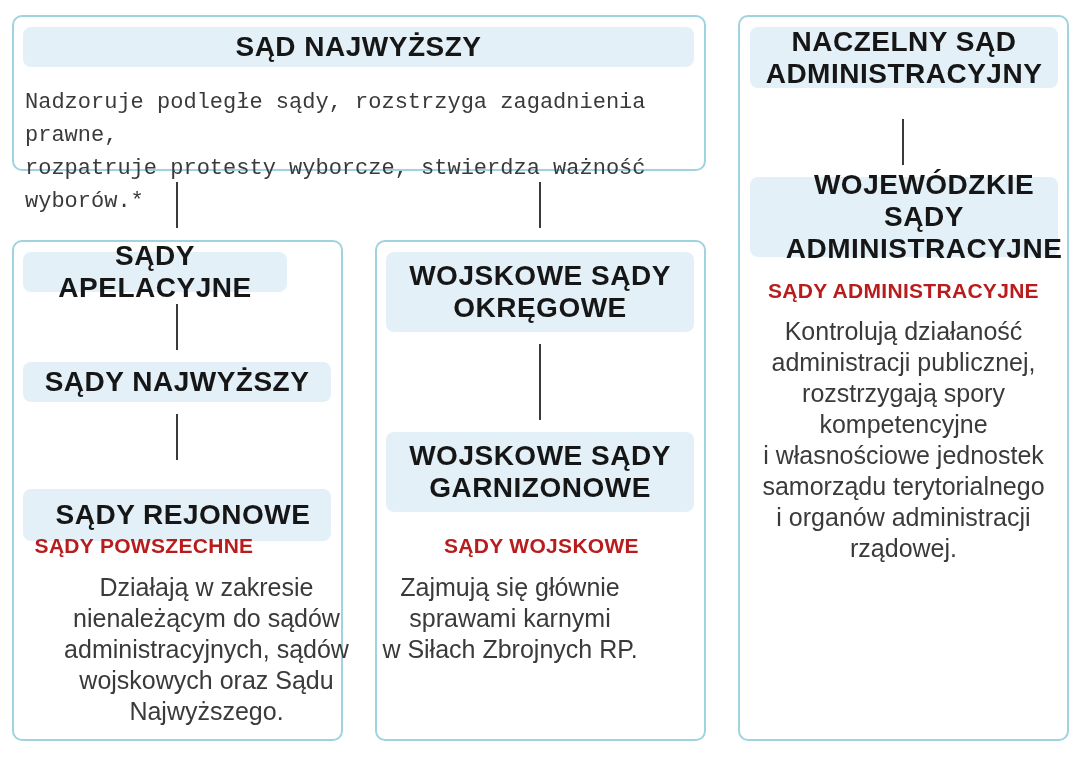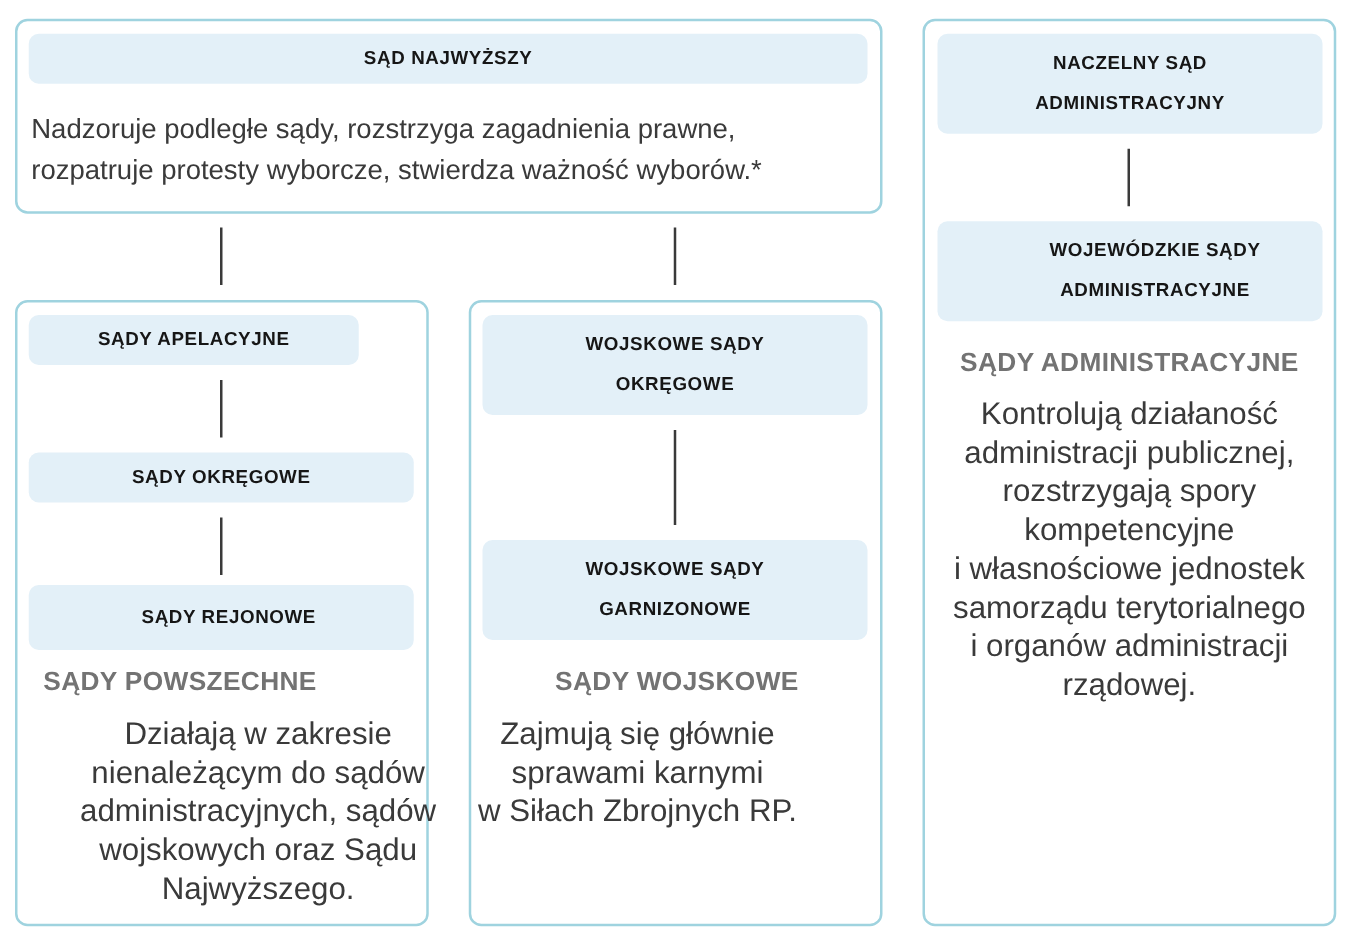--- a/index.html
+++ b/index.html
@@ -16,36 +16,36 @@
       background: #ffffff;
       box-sizing: border-box;
     }
     .pill {
       position: absolute;
       background: #e3f0f8;
       border-radius: 8px;
       display: flex; align-items: center; justify-content: center;
       text-align: center;
       font-weight: bold;
-      font-size: 15px;
+      font-size: 28px;
       line-height: 32px;
       letter-spacing: 0.5px;
       color: #161616;
       box-sizing: border-box;
     }
     .pill span { white-space: pre-line; }
     .vline {
       position: absolute;
       width: 2px;
       background: #3a3a3a;
     }
     .cat {
       position: absolute;
       text-align: center;
-      color: #737373;
+      color: #b91c1c;
       font-weight: bold;
       font-size: 21px;
       letter-spacing: 0.3px;
     }
     .desc {
       position: absolute;
       text-align: center;
       color: #3a3a3a;
       font-size: 25px;
       line-height: 31px;
@@ -60,36 +60,36 @@
     }
   </style>
 </head>
 <body>
 
 <div class="box" style="left:12px; top:15px; width:694px; height:156px;">
 </div>
 <div class="pill" style="left:23px; top:27px; width:671px; height:40px;">
   <span>SĄD NAJWYŻSZY</span>
 </div>
-<div class="top-desc" style="left:25px; top:86px; width:680px;">Nadzoruje podległe sądy, rozstrzyga zagadnienia prawne,
+<div class="top-desc" style="left:25px; top:86px; width:680px;font-family:Liberation Mono, monospace;">Nadzoruje podległe sądy, rozstrzyga zagadnienia prawne,
 rozpatruje protesty wyborcze, stwierdza ważność wyborów.*</div>
 
 <div class="vline" style="left:176px; top:182px; height:46px;"></div>
 <div class="vline" style="left:539px; top:182px; height:46px;"></div>
 
 <div class="box" style="left:12px; top:240px; width:331px; height:501px;"></div>
 <div class="pill" style="left:23px; top:252px; width:264px; height:40px;">
   <span>SĄDY APELACYJNE</span>
 </div>
 <div class="vline" style="left:176px; top:304px; height:46px;"></div>
 <div class="pill" style="left:23px; top:362px; width:308px; height:40px;">
-  <span>SĄDY OKRĘGOWE</span>
+  <span>SĄDY NAJWYŻSZY</span>
 </div>
 <div class="vline" style="left:176px; top:414px; height:46px;"></div>
-<div class="pill" style="left:23px; top:468px; width:308px; height:52px;padding-left:12px;">
+<div class="pill" style="left:23px; top:489px; width:308px; height:52px;padding-left:12px;">
   <span>SĄDY REJONOWE</span>
 </div>
 <div class="cat" style="left:12px; top:534px; width:264px;">SĄDY POWSZECHNE</div>
 <div class="desc" style="left:12px; top:572px; width:389px;">Działają w zakresie
 nienależącym do sądów
 administracyjnych, sądów
 wojskowych oraz Sądu
 Najwyższego.</div>
 
 <div class="box" style="left:375px; top:240px; width:331px; height:501px;"></div>
@@ -101,21 +101,21 @@
 <div class="pill" style="left:386px; top:432px; width:308px; height:80px;">
   <span>WOJSKOWE SĄDY
 GARNIZONOWE</span>
 </div>
 <div class="cat" style="left:376px; top:534px; width:331px;">SĄDY WOJSKOWE</div>
 <div class="desc" style="left:375px; top:572px; width:270px;">Zajmują się głównie
 sprawami karnymi
 w Siłach Zbrojnych RP.</div>
 
 <div class="box" style="left:738px; top:15px; width:331px; height:726px;"></div>
-<div class="pill" style="left:750px; top:27px; width:308px; height:80px;text-align:center;">
+<div class="pill" style="left:750px; top:27px; width:308px; height:61px;text-align:center;">
   <span>NACZELNY SĄD
 ADMINISTRACYJNY</span>
 </div>
 <div class="vline" style="left:902px; top:119px; height:46px;"></div>
 <div class="pill" style="left:750px; top:177px; width:308px; height:80px;padding-left:40px;">
   <span>WOJEWÓDZKIE SĄDY
 ADMINISTRACYJNE</span>
 </div>
 <div class="cat" style="left:738px; top:279px; width:331px;">SĄDY ADMINISTRACYJNE</div>
 <div class="desc" style="left:738px; top:316px; width:331px;">Kontrolują działaność

